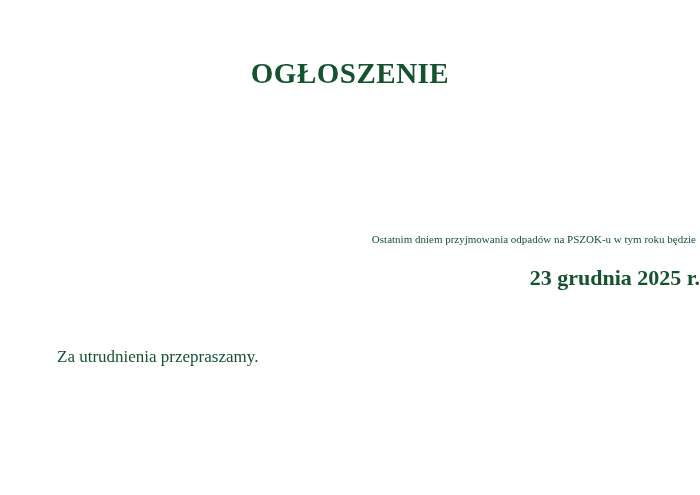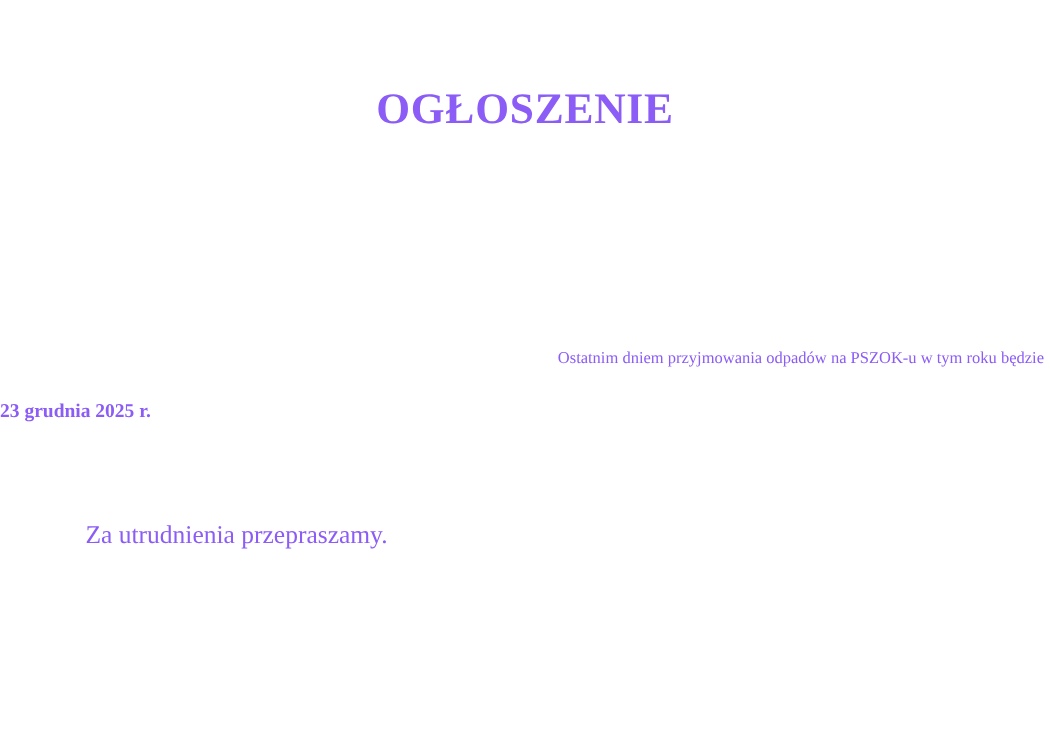--- a/index.html
+++ b/index.html
@@ -6,21 +6,21 @@
     margin: 0;
     padding: 0;
     background: #ffffff;
   }
   .page {
     position: relative;
     width: 700px;
     height: 495px;
     background: #ffffff;
     font-family: "Liberation Serif", "DejaVu Serif", serif;
-    color: #8b5cf6;
+    color: #14532d;
     overflow: hidden;
   }
   .doc-title {
     position: absolute;
     top: 59px;
     left: 0;
     right: 0;
     margin: 0;
     text-align: center;
     font-size: 29px;
@@ -65,22 +65,22 @@
     text-align: right;
     font-size: 11px;
     line-height: 1;
   }
   .last-day-date {
     position: absolute;
     top: 267px;
     left: 0;
     right: 0;
     margin: 0;
-    text-align: left;
-    font-size: 13px;
+    text-align: right;
+    font-size: 22px;
     font-weight: bold;
     line-height: 1;
   }
   .closing {
     position: absolute;
     top: 348px;
     left: 57px;
     margin: 0;
     font-size: 17px;
     line-height: 1;

